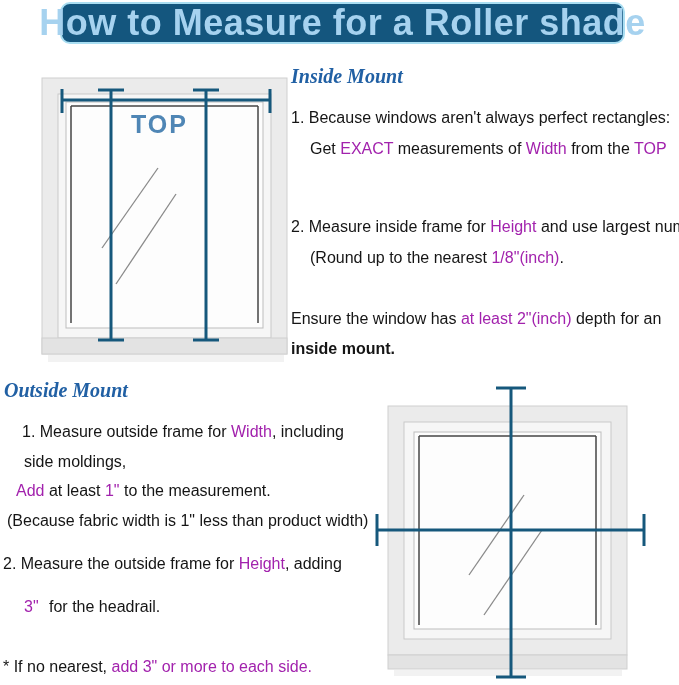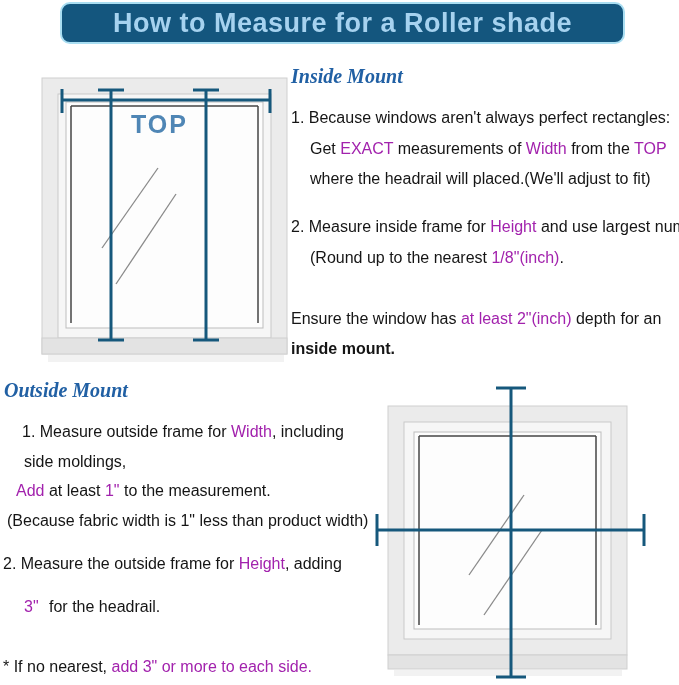--- a/index.html
+++ b/index.html
@@ -25,21 +25,21 @@
   .title-bar {
     position: absolute;
     left: 60px; top: 2px;
     width: 565px; height: 42px;
     background: var(--header-bg);
     border: 2px solid var(--header-border);
     border-radius: 10px;
     display: flex; align-items: center; justify-content: center;
   }
   .title-bar span {
-    font-size: 27px;
+    font-size: 36px;
     font-weight: bold;
     color: var(--header-text);
     letter-spacing: 0.5px;
     white-space: nowrap;
   }
   .mount-heading {
     position: absolute;
     font-family: "Liberation Serif", serif;
     font-style: italic;
     font-weight: 600;
@@ -112,23 +112,20 @@
   <div class="top-label">TOP</div>
 
   <h2 class="mount-heading" style="left:291px; top:60px;">Inside Mount</h2>
 
   <div class="line" style="left:291px; top:108px;">
     <span>1. Because windows aren't always perfect rectangles:</span>
   </div>
   <div class="line" style="left:310px; top:139px;">
     <span>Get </span><span class="pu">EXACT</span><span> measurements of </span><span class="pu">Width</span><span> from the </span><span class="pu">TOP</span>
   </div>
-  <div class="line" style="left:310px; top:169px;">
-    <span>where the headrail will placed.(We'll adjust to fit)</span>
-  </div>
 
   <div class="line" style="left:291px; top:217px;">
     <span>2. Measure inside frame for </span><span class="pu">Height</span><span> and use largest number</span>
   </div>
   <div class="line" style="left:310px; top:248px;">
     <span>(Round up to the nearest </span><span class="pu">1/8"(inch)</span><span>.</span>
   </div>
 
   <div class="line" style="left:291px; top:309px;">
     <span>Ensure the window has </span><span class="pu">at least 2"(inch)</span><span> depth for an</span>

